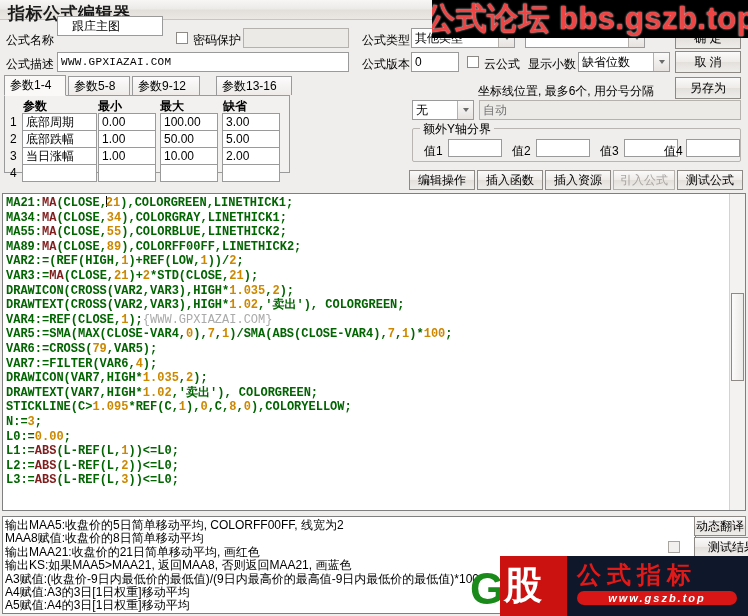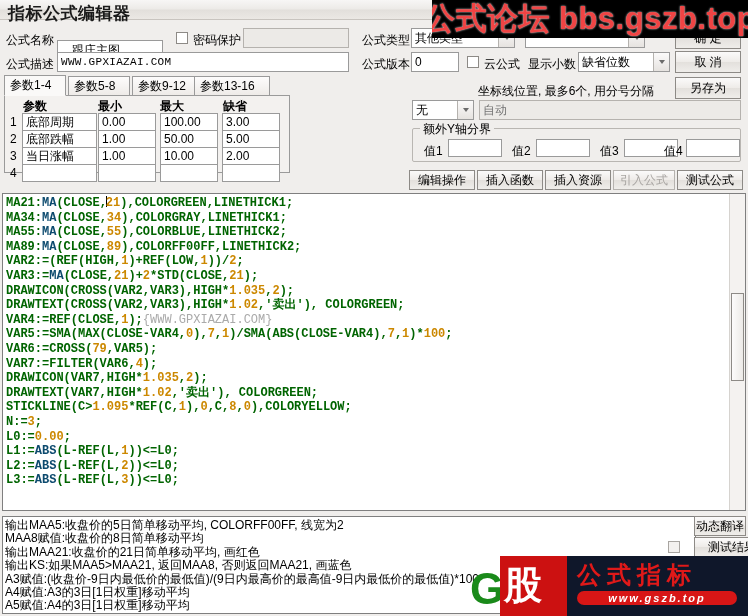--- a/index.html
+++ b/index.html
@@ -110,21 +110,21 @@
     position: absolute; left: 0; top: 0; right: 17px; bottom: 0;
     overflow: hidden; background: #fff;
     padding: 2px 0 0 3px; box-sizing: border-box;
   }
   .cline {
     font-family: "Liberation Mono", "DejaVu Sans Mono", monospace;
     font-size: 12px; line-height: 14.6px; white-space: pre;
     color: #006400; font-weight: bold; letter-spacing: 0px;
   }
   .k-var  { color: #006400; }  
-  .k-fn   { color: #0c4a6e; font-family: Liberation Mono, monospace; }  
+  .k-fn   { color: #7f1d1d; font-family: Liberation Mono, monospace; }  
   .k-num  { color: #cc8800; }  
   .k-cmt  { color: #aaaaaa; font-weight: normal; }
   .caret {
     display: inline-block; width: 1px; height: 11px; background: #000;
     vertical-align: -1px; margin: 0 -1px;
   }
   .vscroll {
     position: absolute; right: 0; top: 0; width: 16px; bottom: 0;
     background: #f4f2f0; border-left: 1px solid #d6d3cf; box-sizing: border-box;
   }
@@ -191,21 +191,21 @@
 </head>
 <body>
 
 <div id="app">
 
   <div class="titlebar">
     <div class="titlebar-text">指标公式编辑器</div>
   </div>
 
   <div class="lbl" style="left:6px; top:32px;">公式名称</div>
-  <input class="tf" style="left: 57px; top: 40px; width: 106px; height: 20px; padding-left: 14px;" value="跟庄主图">
+  <input class="tf" style="left: 57px; top: 16px; width: 106px; height: 20px; padding-left: 14px;" value="跟庄主图">
 
   <div class="cb" style="left:176px; top:32px;"></div>
   <div class="lbl" style="left:193px; top:32px;">密码保护</div>
   <input class="tf dim" style="left: 243px; top: 28px; width: 106px; height: 20px;" value="">
 
   <div class="lbl" style="left:362px; top:32px;">公式类型</div>
   <div class="combo" style="left:411px; top:28px; width:104px; height:20px;">
     <span class="txt">其他类型</span>
     <span class="arrowbox"></span>
   </div>
@@ -231,21 +231,21 @@
     <span class="txt">缺省位数</span>
     <span class="arrowbox"></span>
   </div>
 
   <div class="btn" style="left:675px; top:51px; width:66px; height:22px;font-family:Liberation Serif, serif;">取  消</div>
 
   <div class="tabstrip">
     <div class="tab active" style="left:0px; width:62px; top:-1px;">参数1-4</div>
     <div class="tab" style="left:64px; width:62px;">参数5-8</div>
     <div class="tab" style="left:128px; width:68px;">参数9-12</div>
-    <div class="tab" style="left:190px; width:76px;text-align:right;">参数13-16</div>
+    <div class="tab" style="left:212px; width:76px;text-align:right;">参数13-16</div>
   </div>
 
   <div class="parampanel">
 
     <div class="param-hdr" style="left:18px; top:2px;">参数</div>
     <div class="param-hdr" style="left:93px; top:2px;">最小</div>
     <div class="param-hdr" style="left:155px; top:2px;">最大</div>
     <div class="param-hdr" style="left:218px; top:2px;">缺省</div>
 
     <div class="rownum" style="left:5px; top:19px;">1</div>

